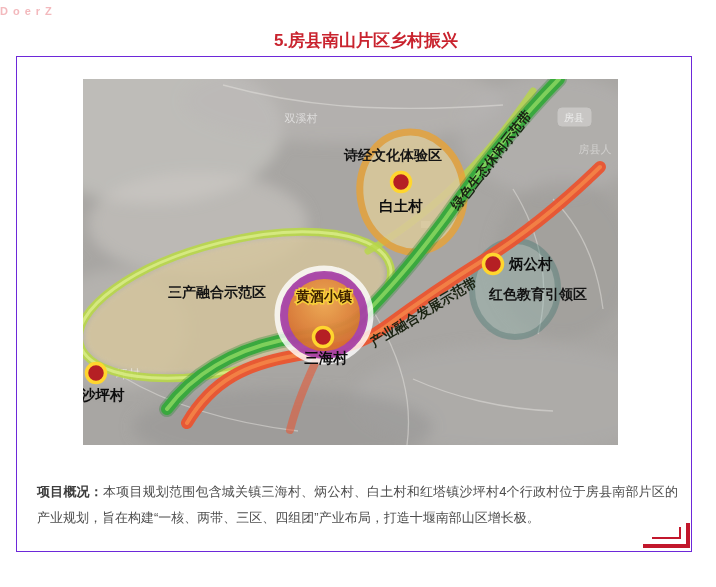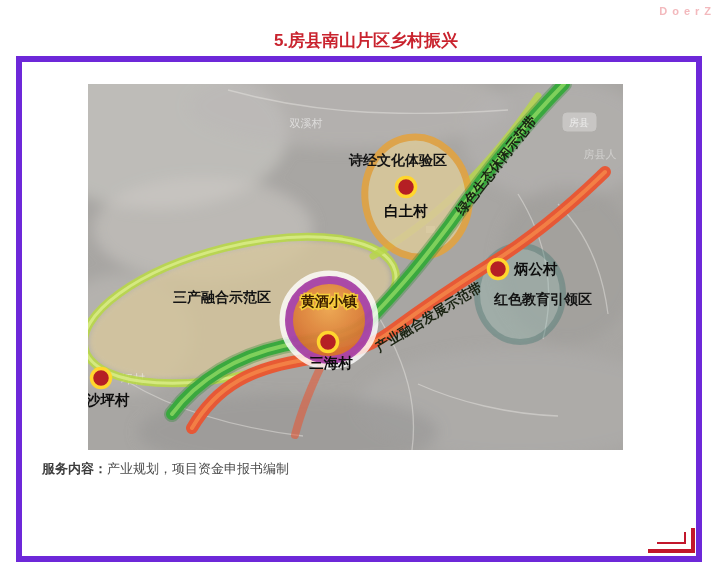--- a/index.html
+++ b/index.html
@@ -2,30 +2,30 @@
 <html><head>
 <meta charset="utf-8">
 <style>
   html,body{margin:0;padding:0;}
   body{
     width:716px;height:587px;position:relative;background:#ffffff;
     font-family:"Liberation Sans","DejaVu Sans",sans-serif;
     overflow:hidden;
   }
   .watermark{
-    position:absolute;top:5px;left:0;width:100%;text-align:right;
+    position:absolute;top:5px;left:0;width:100%;text-align:left;
     font-size:11px;font-weight:700;letter-spacing:5px;color:#f3b9bd;
   }
   .page-title{
     position:absolute;top:21px;left:0;width:100%;text-align:center;
     font-size:17px;font-weight:800;color:#c9232e;margin:8px;
   }
   .frame{
     position:absolute;left:16px;top:56px;width:674px;height:494px;
-    border:6px solid #6d28d9;background:#ffffff;
+    border:1px solid #6d28d9;background:#ffffff;
   }
   .map-wrap{
     position:absolute;left:66px;top:22px;width:535px;height:366px;
     overflow:hidden;
   }
   .info-line{
     position:absolute;left:20px;top:396px;width:640px;
     font-size:13px;color:#4d4d4d;line-height:22px;
   }
   .info-para{
@@ -152,23 +152,23 @@
         <circle cx="13" cy="294" r="9.5"></circle>
       </g>
 
       <text class="village-label" x="318" y="132" text-anchor="middle">白土村</text>
       <text class="village-label" x="243" y="284" text-anchor="middle">三海村</text>
       <text class="village-label" x="426" y="190">炳公村</text>
       <text class="village-label" x="-2" y="321">沙坪村</text>
     </svg>
   </div>
 
-  <div class="info-line">
-    <span class="info-label">服务内容：</span><span>产业规划，项目资金申报书编制</span>
+
+  <div class="info-para">
+    <span class="info-label">项目概况：</span><span>本项目规划范围包含城关镇三海村、炳公村、白土村和红塔镇沙坪村4个行政村位于房县南部片区的产业规划，旨在构建“一核、两带、三区、四组团”产业布局，打造十堰南部山区增长极。</span>
   </div>
-
 
   <div class="corner-bracket">
     <div class="outer"></div>
     <div class="inner"></div>
   </div>
 
 </div>
 
 </body></html>

